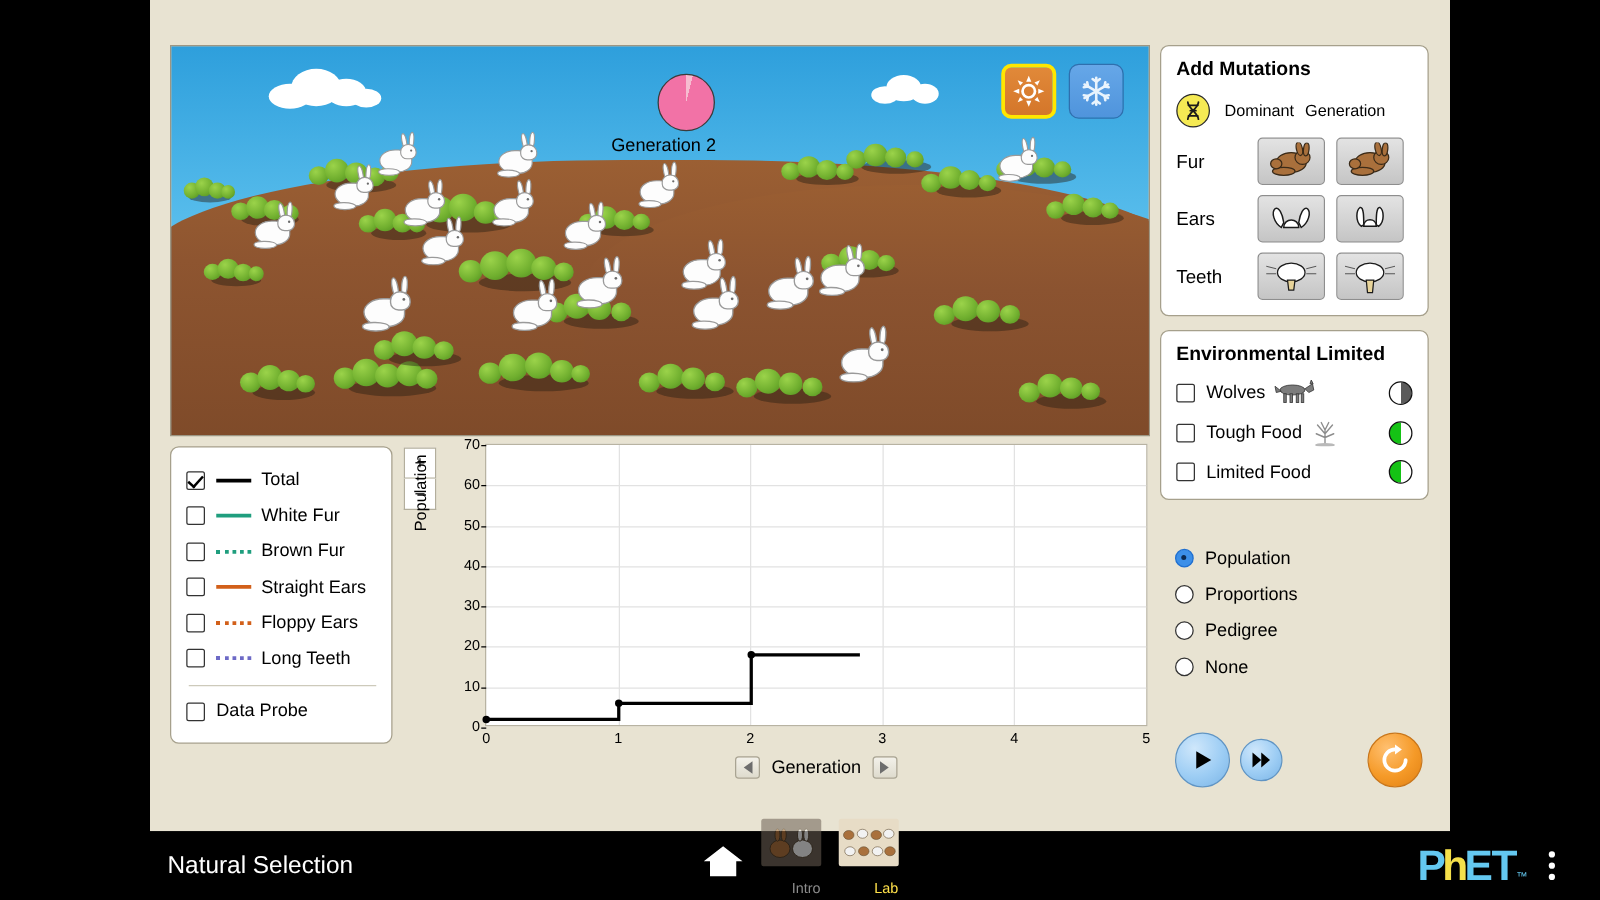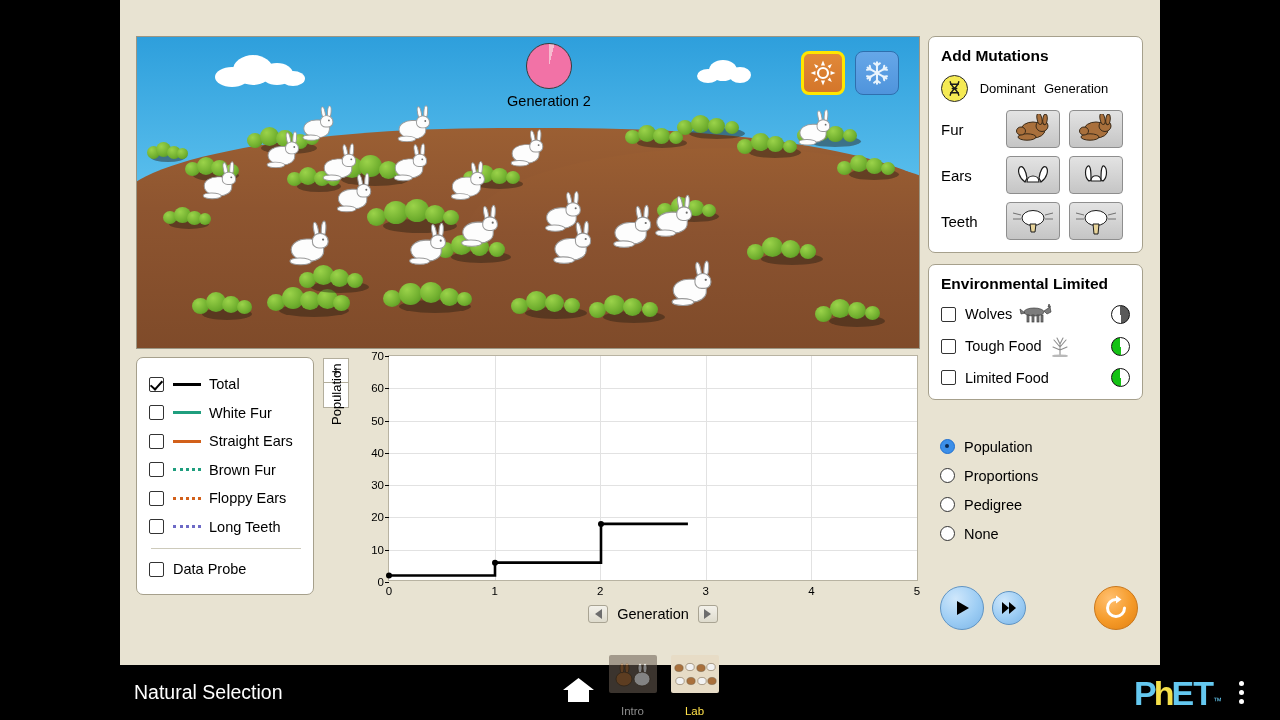--- a/index.html
+++ b/index.html
@@ -69,21 +69,21 @@
   .rabbit .foot {
     position: absolute; left: 4px; top: 29px; width: 20px; height: 7px;
     background: #fdfdfd; border: 1.2px solid #9a9a9a; border-radius: 45% 55% 50% 50%;
   }
   .rabbit .eye {
     position: absolute; left: 33px; top: 12px; width: 2px; height: 2px;
     background: #6a6a6a; border-radius: 50%;
   }
 
   
-  #gen-clock { position: absolute; left: 352px; top: 6px; width: 120px; text-align: center; }
+  #gen-clock { position: absolute; left: 352px; top: 22px; width: 120px; }
   #gen-pie {
     width: 46px; height: 46px; border-radius: 50%; margin: 0 auto;
     background: conic-gradient(#f6bcd0 0deg 14deg, #f272a6 14deg 360deg);
     border: 1.5px solid #3b3b3b;
   }
   #gen-label { font-size: 14.5px; color: #000; margin-top: 4px; }
 
   
   #climate { position: absolute; right: 20px; top: 14px; display: flex; gap: 10px; }
   .climate-btn {
@@ -236,21 +236,21 @@
     align-items: flex-end; justify-content: center; gap: 14px; bottom: 3px;
   }
   .nav-tab { width: 48px; text-align: center; }
   .nav-thumb {
     width: 48px; height: 38px; border-radius: 2px;
     display: flex; align-items: center; justify-content: center;
     gap: 3px; overflow: hidden;
   }
   .nav-thumb.intro { background: #6c6054; opacity: .55; }
   .nav-thumb.lab { background: #e7dcc6; }
-  .nav-tab-label { font-size: 11.5px; margin-top: 12px; }
+  .nav-tab-label { font-size: 11.5px; margin-top: 12px; text-align: right; }
   #phet-logo { position: absolute; right: 58px; display: flex; align-items: center; }
   .phet-t { font-size: 34px; font-weight: bold; color: #64c8f0; letter-spacing: -1px; line-height: 1; }
   #kebab { position: absolute; right: 36px; display: flex; flex-direction: column; gap: 4px; }
   #kebab i { width: 5px; height: 5px; background: #fff; border-radius: 50%; display: block; }
 </style>
 </head>
 <body>
 
 <div id="root">
   <div id="sim">
@@ -634,27 +634,27 @@
         <span class="swatch solid" style="border-color:#000000"></span>
         <span class="legend-label">Total</span>
       </div>
       <div class="legend-row">
         <span class="cbx"></span>
         <span class="swatch solid" style="border-color:#1f9e7e"></span>
         <span class="legend-label">White Fur</span>
       </div>
       <div class="legend-row">
         <span class="cbx"></span>
+        <span class="swatch dotted" style="border-color:#1f9e7e"></span>
+        <span class="legend-label">Brown Fur</span>
+      </div>
+      <div class="legend-row">
+        <span class="cbx"></span>
         <span class="swatch solid" style="border-color:#d2601a"></span>
         <span class="legend-label">Straight Ears</span>
-      </div>
-      <div class="legend-row">
-        <span class="cbx"></span>
-        <span class="swatch dotted" style="border-color:#1f9e7e"></span>
-        <span class="legend-label">Brown Fur</span>
       </div>
       <div class="legend-row">
         <span class="cbx"></span>
         <span class="swatch dotted" style="border-color:#d2601a"></span>
         <span class="legend-label">Floppy Ears</span>
       </div>
       <div class="legend-row">
         <span class="cbx"></span>
         <span class="swatch dotted" style="border-color:#6d6ac6"></span>
         <span class="legend-label">Long Teeth</span>

